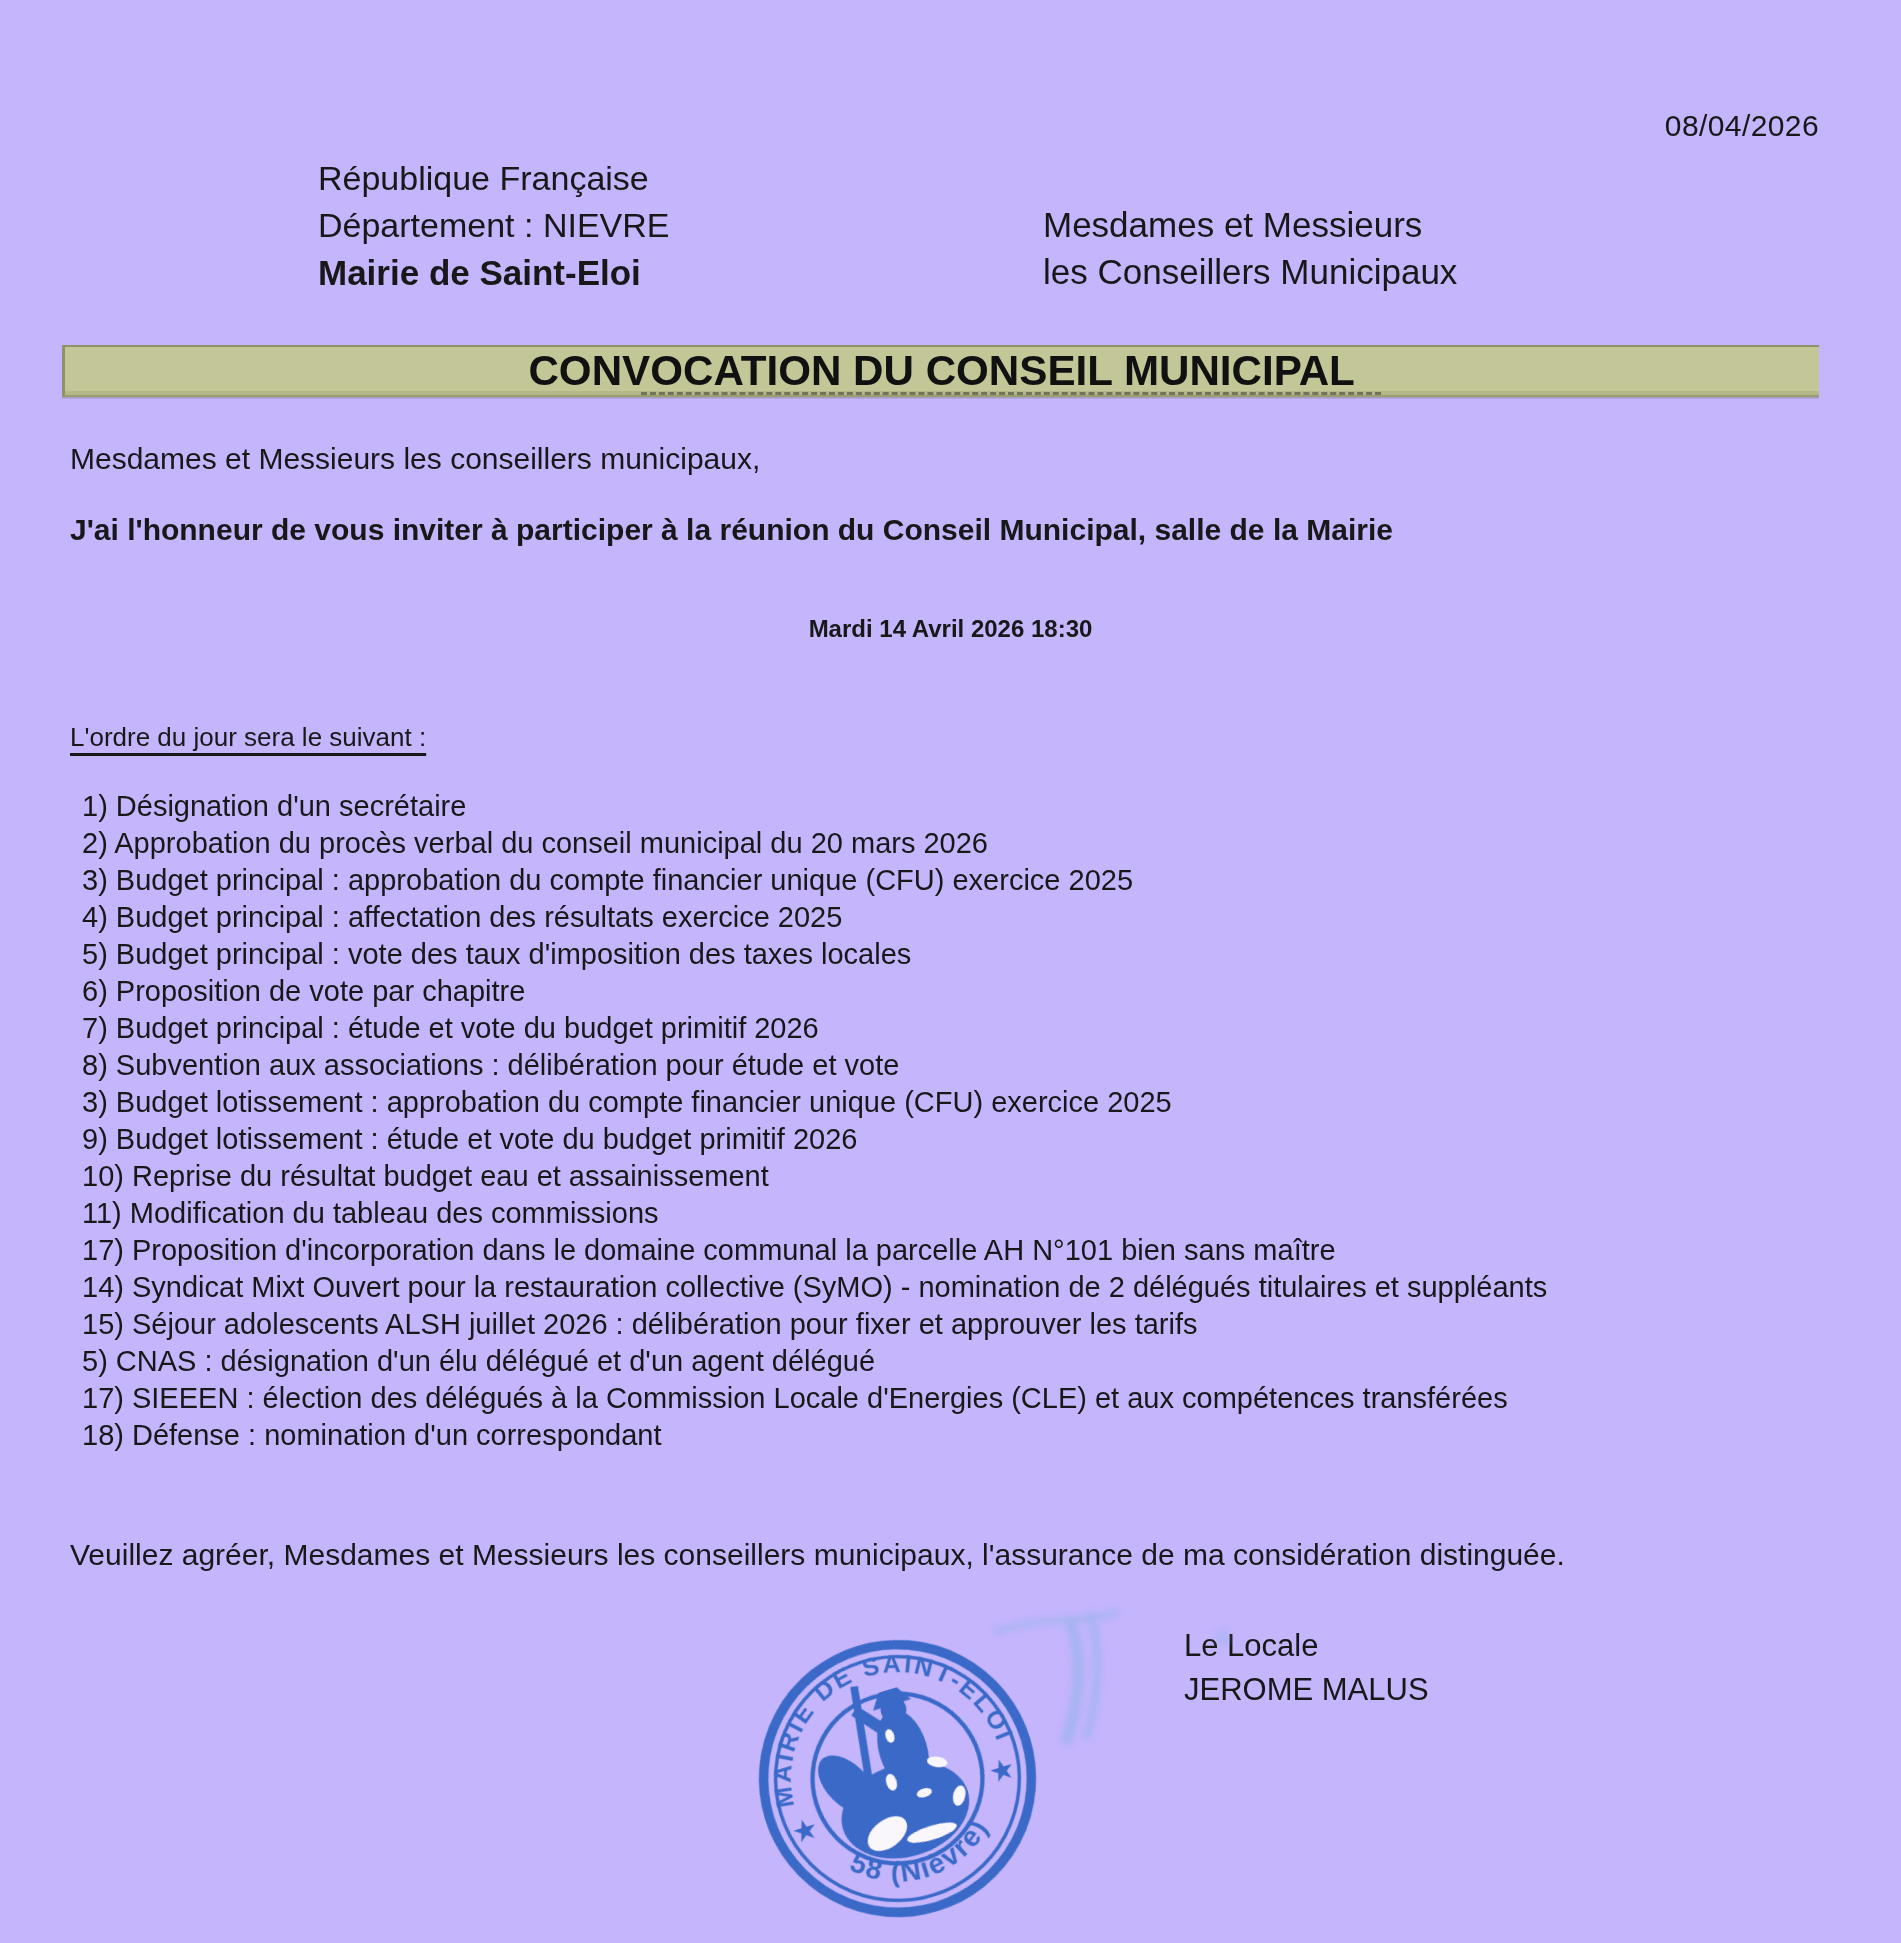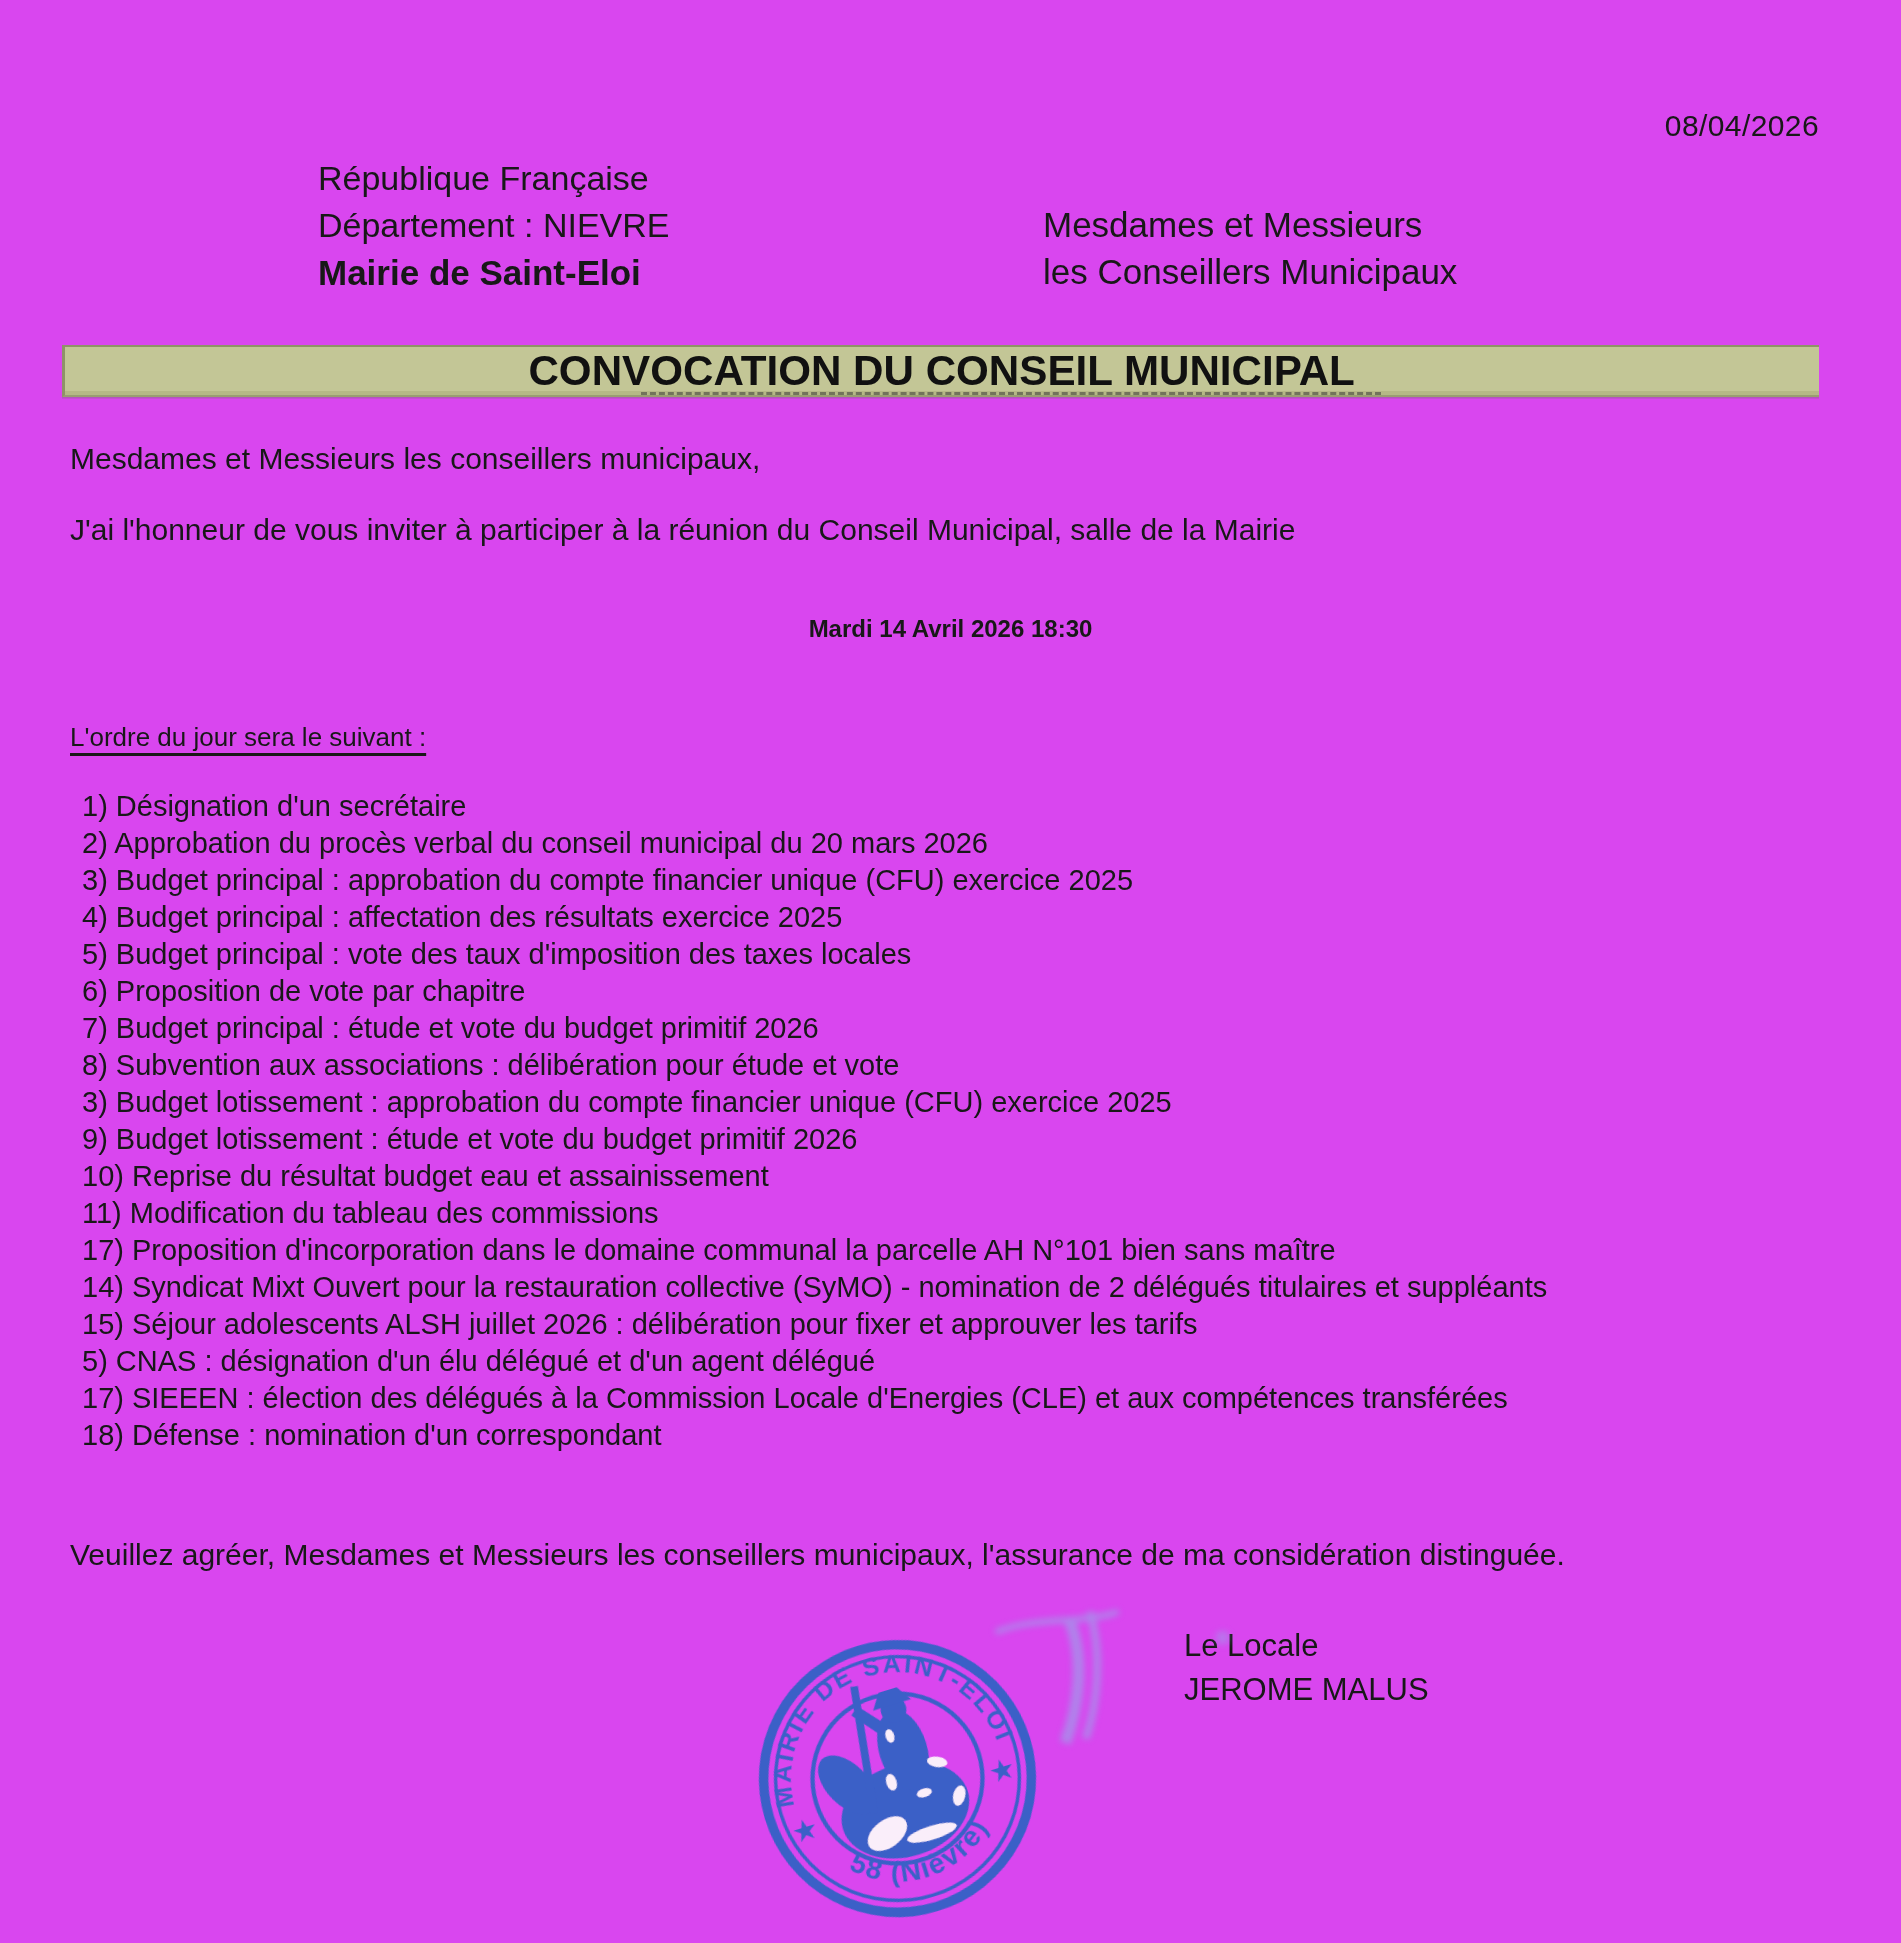--- a/index.html
+++ b/index.html
@@ -5,21 +5,21 @@
   html,body{margin:0;padding:0;}
   body{
     width:1901px;height:1943px;
     background:#ffffff;
     font-family:"Liberation Sans","DejaVu Sans",sans-serif;
     color:#181818;
     -webkit-font-smoothing:antialiased;
   }
   .page{
     position:relative;width:1901px;height:1943px;
-    background:#d946ef;overflow:hidden;
+    background:#c4b5fd;overflow:hidden;
   }
   .abs{position:absolute;white-space:nowrap;}
 
   
   .doc-date{top:109px;right:82px;font-size:30px;letter-spacing:0.4px;}
 
   
   .sender{left:318px;top:155px;font-size:34px;line-height:47px;}
   .sender .mairie{font-weight:bold;font-size:35px;}
 
@@ -41,21 +41,21 @@
     font-size:43px;font-weight:bold;line-height:46px;
     letter-spacing:0;transform:scaleX(.98);
     color:#111;
   }
   .banner-artifact{
     position:absolute;left:576px;top:45px;width:740px;height:0;
     border-top:3.3px dashed #3c3c38;opacity:.55;
   }
 
   .salutation{left:70px;top:442px;font-size:30px;}
-  .invitation{left:70px;top:513px;font-size:30px;}
+  .invitation{left:70px;top:513px;font-size:30px;font-weight:bold;}
 
   .meeting-datetime{
     left:0;top:615px;width:1901px;text-align:center;
     font-size:24px;font-weight:bold;
   }
 
   .agenda-heading{
     left:70px;top:722px;font-size:26px;
     text-decoration:underline;text-underline-offset:7.4px;
     text-decoration-thickness:2.5px;

